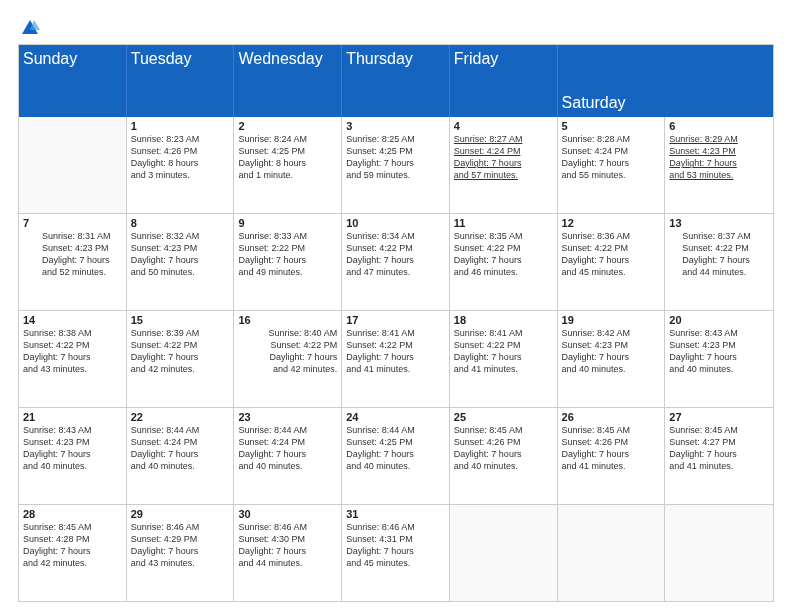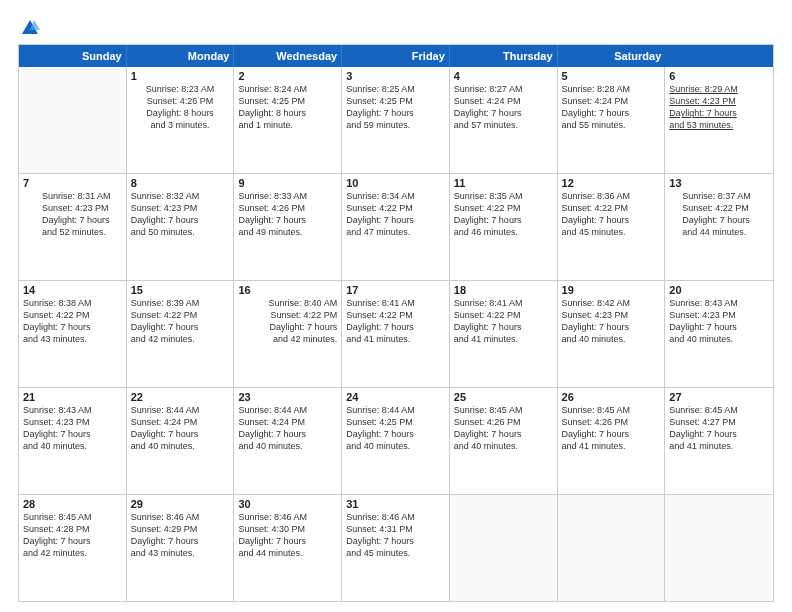--- a/index.html
+++ b/index.html
@@ -66,27 +66,27 @@
       flex-direction: column;
       border: 1px solid #ccc;
     }
     .cal-header {
       display: grid;
       grid-template-columns: repeat(7, 1fr);
       background: #1565c0;
     }
     .cal-header-cell {
       color: #fff;
-      font-size: 11px;
-      font-weight: bold;
+      font-size: 16px;
+      font-weight: normal;
       padding: 5px 4px;
-      text-align: right;
+      text-align: left;
       border-right: 1px solid #3a7bd5;
     }
-    .cal-header-cell:last-child { border-right: none; }
+    .cal-header-cell:last-child { border-right: none; margin-top: 44px; }
     .cal-body {
       flex: 1;
       display: flex;
       flex-direction: column;
     }
     .cal-row {
       display: grid;
       grid-template-columns: repeat(7, 1fr);
       flex: 1;
       border-top: 1px solid #ccc;
@@ -133,53 +133,53 @@
     </div>
     <div class="header-right">
       <div class="month-title"></div>
       <div class="location"></div>
     </div>
   </div>
 
   <div class="calendar">
     <div class="cal-header">
     <div class="cal-header-cell">Sunday</div>
-        <div class="cal-header-cell">Monday</div>
+        <div class="cal-header-cell">Tuesday</div>
         <div class="cal-header-cell">Wednesday</div>
+        <div class="cal-header-cell">Thursday</div>
         <div class="cal-header-cell">Friday</div>
-        <div class="cal-header-cell">Thursday</div>
         <div class="cal-header-cell">Saturday</div>
       </div>
     <div class="cal-body">
     <div class="cal-row">
           <div class="cal-cell empty"></div>
           <div class="cal-cell">
             <span class="day-num">1</span>
-            <div class="cell-text" style="white-space: pre-line; text-align: center;">Sunrise: 8:23 AM
+            <div class="cell-text" style="white-space: pre-line;">Sunrise: 8:23 AM
 Sunset: 4:26 PM
 Daylight: 8 hours
 and 3 minutes.</div>
           </div>
           <div class="cal-cell">
             <span class="day-num">2</span>
             <div class="cell-text" style="white-space: pre-line;">Sunrise: 8:24 AM
 Sunset: 4:25 PM
 Daylight: 8 hours
 and 1 minute.</div>
           </div>
           <div class="cal-cell">
             <span class="day-num">3</span>
             <div class="cell-text" style="white-space: pre-line;">Sunrise: 8:25 AM
 Sunset: 4:25 PM
 Daylight: 7 hours
 and 59 minutes.</div>
           </div>
           <div class="cal-cell">
             <span class="day-num">4</span>
-            <div class="cell-text" style="white-space: pre-line;">Sunrise: 8:27 AM
+            <div class="cell-text" style="white-space: pre-line; text-decoration: underline;">Sunrise: 8:27 AM
 Sunset: 4:24 PM
 Daylight: 7 hours
 and 57 minutes.</div>
           </div>
           <div class="cal-cell">
             <span class="day-num">5</span>
             <div class="cell-text" style="white-space: pre-line;">Sunrise: 8:28 AM
 Sunset: 4:24 PM
 Daylight: 7 hours
 and 55 minutes.</div>
@@ -203,21 +203,21 @@
           <div class="cal-cell">
             <span class="day-num">8</span>
             <div class="cell-text" style="white-space: pre-line;">Sunrise: 8:32 AM
 Sunset: 4:23 PM
 Daylight: 7 hours
 and 50 minutes.</div>
           </div>
           <div class="cal-cell">
             <span class="day-num">9</span>
             <div class="cell-text" style="white-space: pre-line;">Sunrise: 8:33 AM
-Sunset: 4:26 PM
+Sunset: 2:22 PM
 Daylight: 7 hours
 and 49 minutes.</div>
           </div>
           <div class="cal-cell">
             <span class="day-num">10</span>
             <div class="cell-text" style="white-space: pre-line;">Sunrise: 8:34 AM
 Sunset: 4:22 PM
 Daylight: 7 hours
 and 47 minutes.</div>
           </div>

